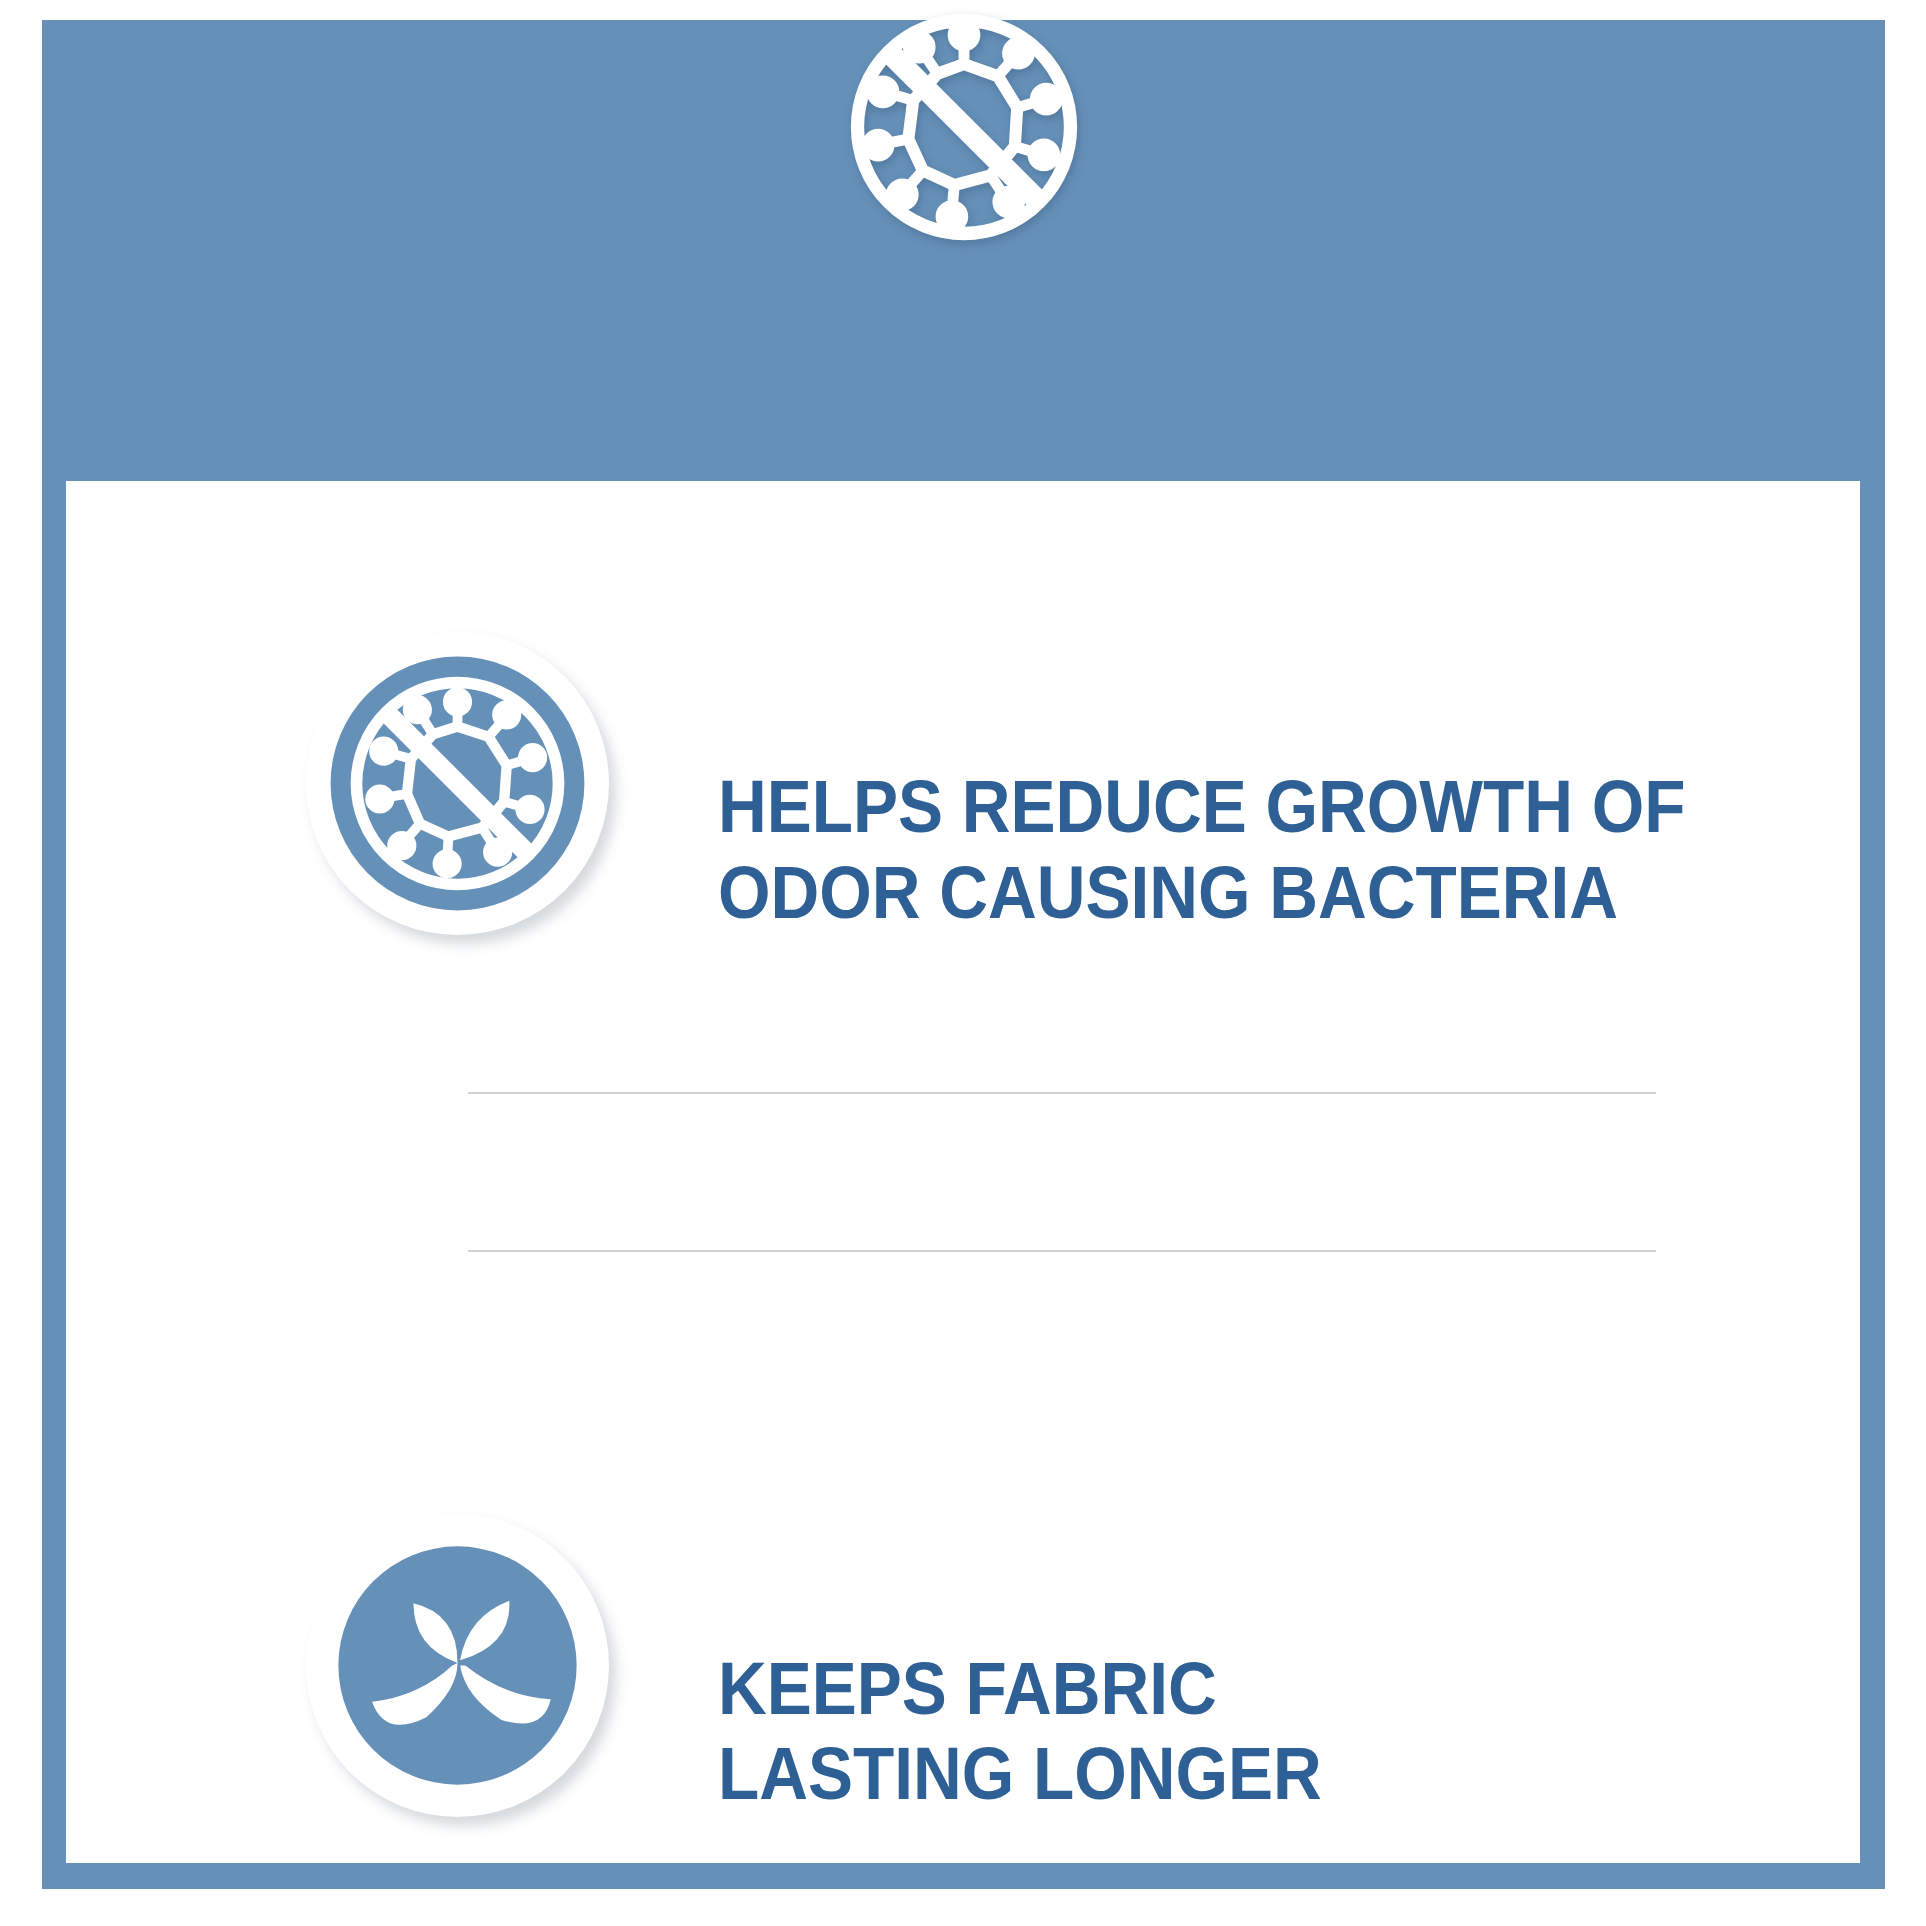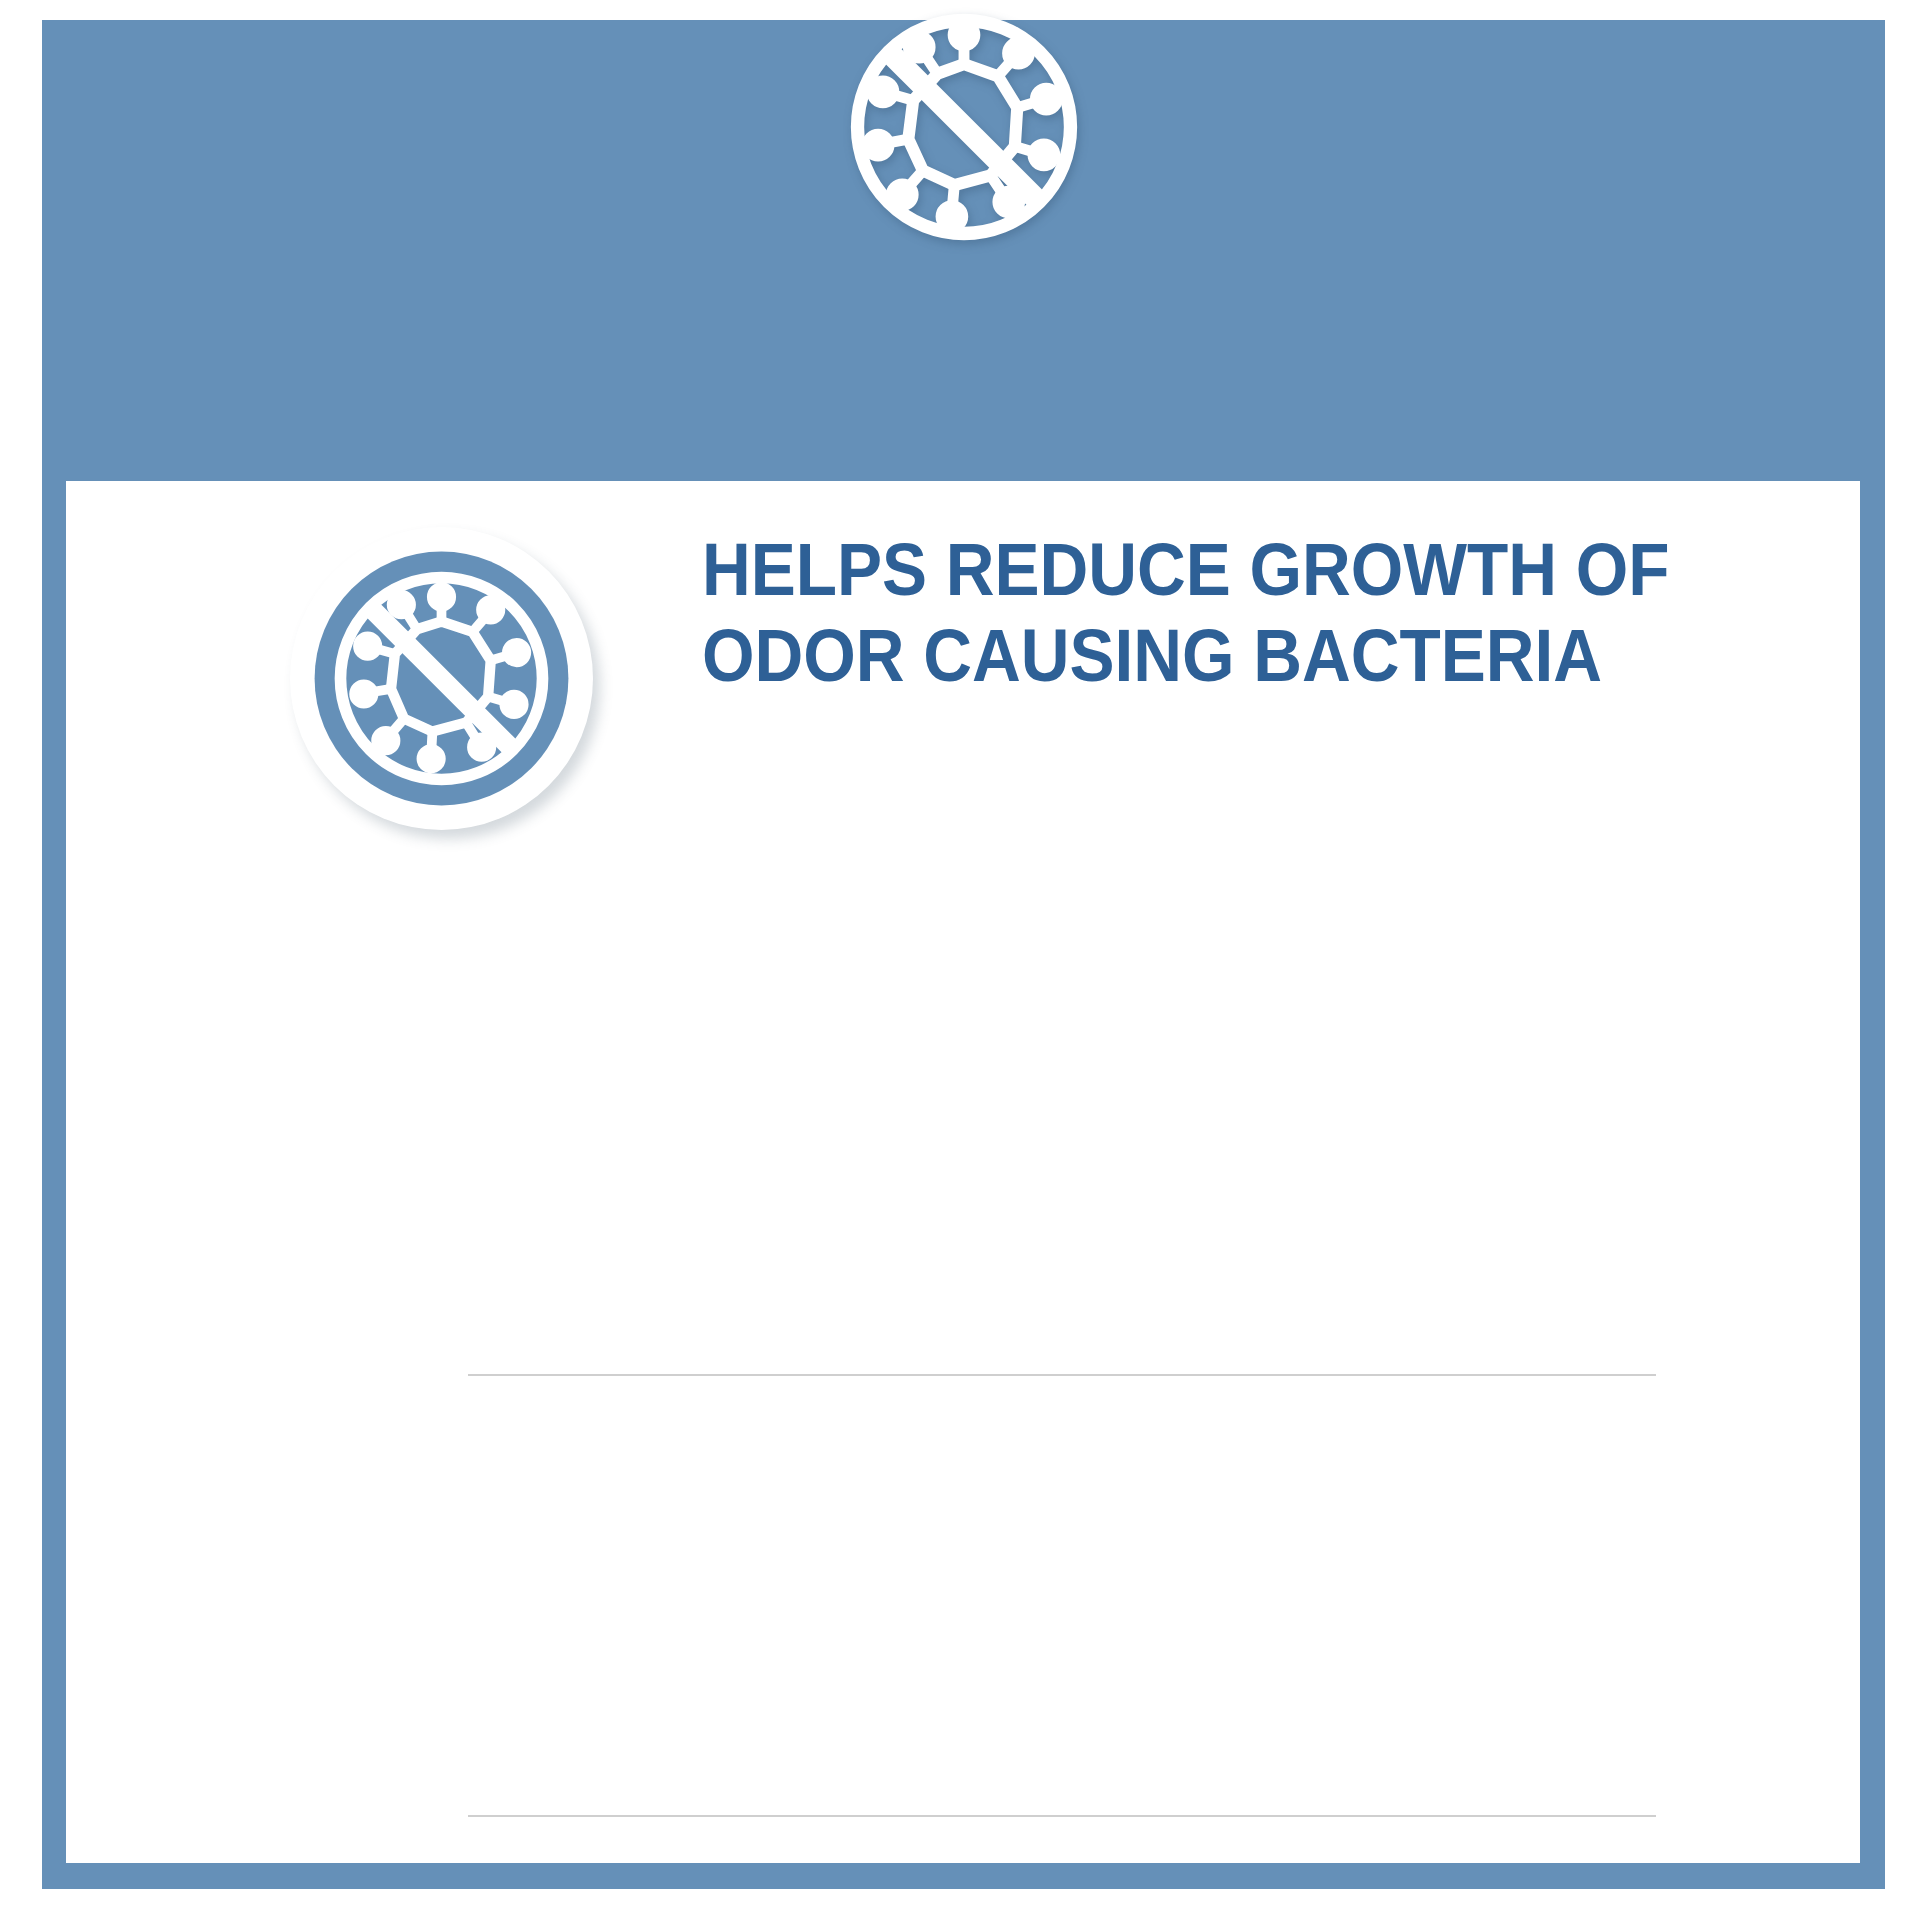--- a/index.html
+++ b/index.html
@@ -75,24 +75,25 @@
     left:66px;top:481px;
     width:1794px;height:1382px;
     z-index:5;
     display:flex;flex-direction:column;
     justify-content:space-between;
     padding:46px 0 46px 0;
     box-sizing:border-box;
   }
   .row{
     display:flex;
-    align-items:flex-start;
+    align-items:flex-end;
     height:408px;
     padding-left:224px;
     box-sizing:border-box;
+    margin-left:16px;
   }
   .badge{
     position:relative;
     flex:0 0 auto;
     width:303px;height:303px;
     border-radius:50%;
     background:#ffffff;
     box-shadow:7px 9px 13px rgba(60,80,100,0.22);
     display:flex;align-items:center;justify-content:center;
   }
@@ -207,16 +208,34 @@
         <span>HELPS REDUCE GROWTH OF</span>
         <span class="l2">ODOR CAUSING BACTERIA</span>
       </div>
     </div>
 
     <div class="divider" style="background: rgb(207, 207, 207);"></div>
 
 
     <div class="divider" style="background: rgb(207, 207, 207);"></div>
 
+    <div class="row">
+      <div class="badge">
+        <svg width="259" height="259" viewBox="0 0 200 200" xmlns="http://www.w3.org/2000/svg">
+          <circle cx="100" cy="100" r="92" fill="#6590b8"></circle>
+
+          <path d="M100 98 Q66 86 66 52 Q100 60 100 98 Z" fill="#ffffff"></path>
+
+          <path d="M102 96 Q108 62 140 50 Q142 84 102 96 Z" fill="#ffffff"></path>
+
+          <path d="M100 98 Q100 118 76 140 Q44 156 34 128 Q70 124 96 100 Z" fill="#ffffff"></path>
+          <path d="M102 100 Q106 124 134 142 Q166 152 172 126 Q136 124 106 100 Z" fill="#ffffff"></path>
+        </svg>
+      </div>
+      <div class="row-text">
+        <span>KEEPS FABRIC</span>
+        <span class="l2">LASTING LONGER</span>
+      </div>
+    </div>
 
   </div>
 </div>
 
 
 </body></html>

